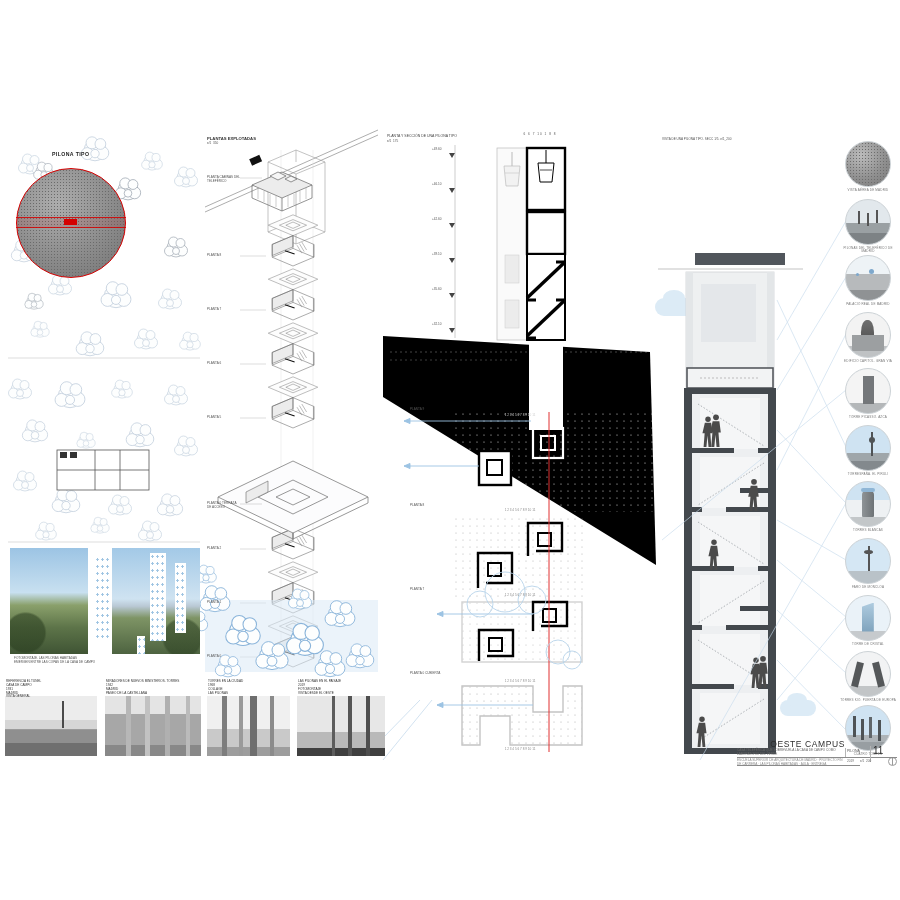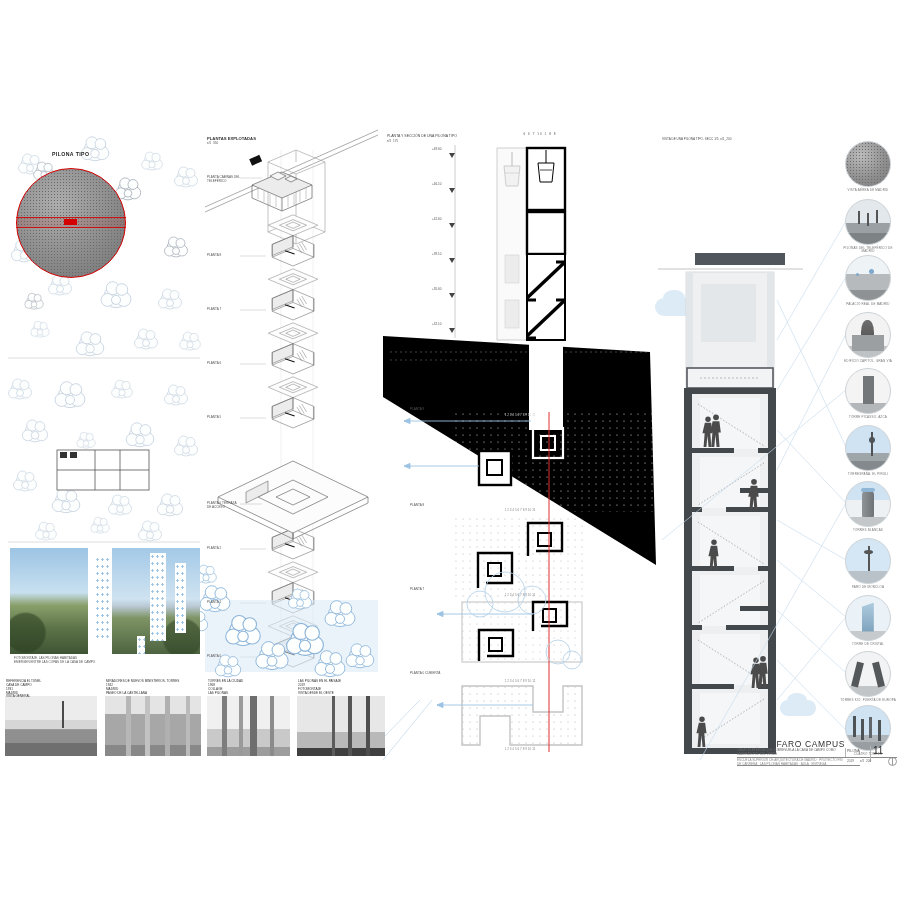--- a/index.html
+++ b/index.html
@@ -506,21 +506,21 @@
     </div>
     <div class="refrow" style="top: 651px;">
       <div class="circ c-kio"></div>
       <div class="cap">TORRES KIO. PUERTA DE EUROPA</div>
     </div>
     <div class="refrow" style="top: 705px;">
       <div class="circ c-cuatro"></div>
       <div class="cap">CUATRO TORRES</div>
     </div>
 
-  <div class="abs rgt" style="left:700px;top:739px;width:145px;font-size:8.5px;letter-spacing:.6px;color:#2e2e2e;">FARO CAMPUS</div>
+  <div class="abs rgt" style="left:700px;top:739px;width:145px;font-size:8.5px;letter-spacing:.6px;color:#2e2e2e;">OESTE CAMPUS</div>
   <div class="abs t3" style="left:737px;top:749px;width:106px;color:#666;">CASA TELEFÉRICA QUE SOBREVUELA LA CASA DE CAMPO COMO LABORATORIO DEL VERDE</div>
   <div class="abs t35" style="left:847px;top:749px;color:#555;">PILONA</div>
   <div class="abs pagenum" style="left:873px;top:745px;">11</div>
   <div class="tbicon" style="left:888px;top:757px;"></div>
   <div class="tb-rule" style="left:737px;top:757px;width:160px;"></div>
   <div class="tb-sep" style="left:845px;top:748px;height:9px;"></div>
   <div class="tb-sep" style="left:870px;top:746px;height:16px;"></div>
   <div class="abs t3" style="left:737px;top:759px;width:106px;color:#888;">ESCUELA SUPERIOR DE ARQUITECTURA DE MADRID · PROYECTO FIN DE CARRERA · LAS PILONAS HABITADAS · AULA · ENTREGA</div>
   <div class="abs t3" style="left:847px;top:760px;color:#666;">2019</div>
   <div class="abs t3" style="left:860px;top:760px;color:#666;">e/1_200</div>

